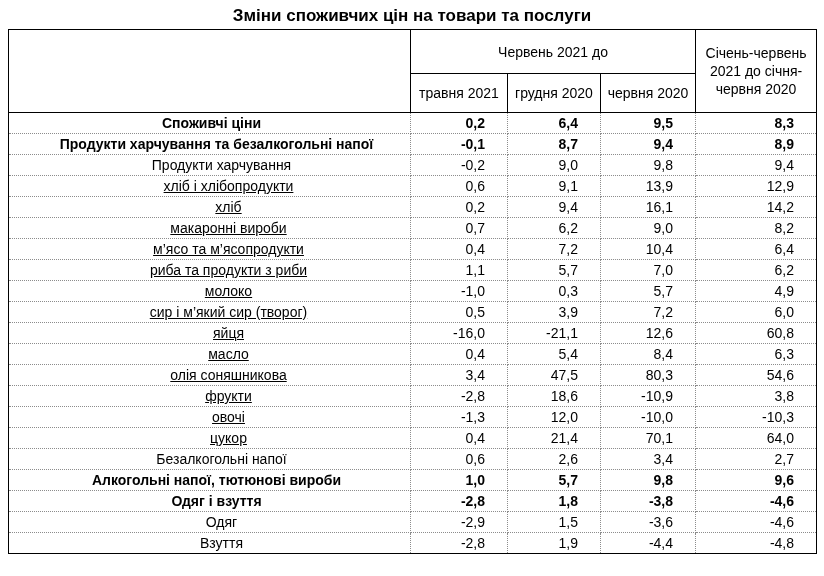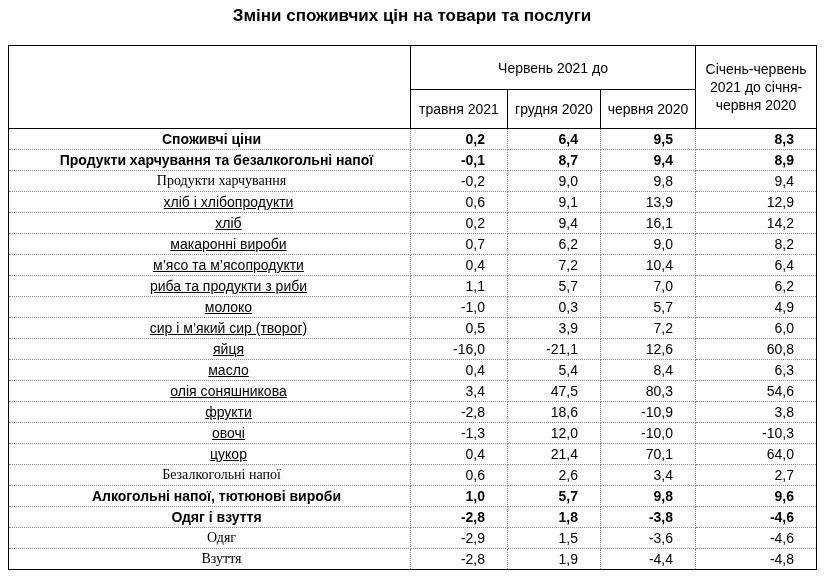--- a/index.html
+++ b/index.html
@@ -29,21 +29,21 @@
     font-size: 13px;
     line-height: 15px;
     padding-right: 8px;
     margin-top: 1px;
   }
   table.price-table {
     border-collapse: collapse;
     table-layout: fixed;
     width: 808px;
     margin-left: 8px;
-    margin-top: 18px;
+    margin-top: 2px;
     border: 1px solid #000000;
   }
   col.c-label { width: 402px; }
   col.c-v1 { width: 97px; }
   col.c-v2 { width: 93px; }
   col.c-v3 { width: 95px; }
   col.c-v4 { width: 121px; }
 
   thead th {
     border: 1px solid #000000;
@@ -66,21 +66,21 @@
     line-height: 20px;
     padding: 0;
     white-space: nowrap;
     overflow: hidden;
   }
   td.label { text-align: center; }
   td.num { text-align: right; padding-right: 22px; }
   tr.bold td { font-weight: bold; }
   td.indent-0 { padding-left: 4px; }
   td.indent-1 { padding-left: 14px; }
-  td.indent-2 { padding-left: 24px; font-family: Liberation Serif, serif; }
+  td.indent-2 { padding-left: 24px; }
   td.indent-3 { padding-left: 38px; text-decoration: underline; }
 </style>
 </head>
 <body>
 
 <div class="page">
   <h1 class="title">Зміни споживчих цін на товари та послуги</h1>
 
   <table class="price-table">
     <colgroup>

